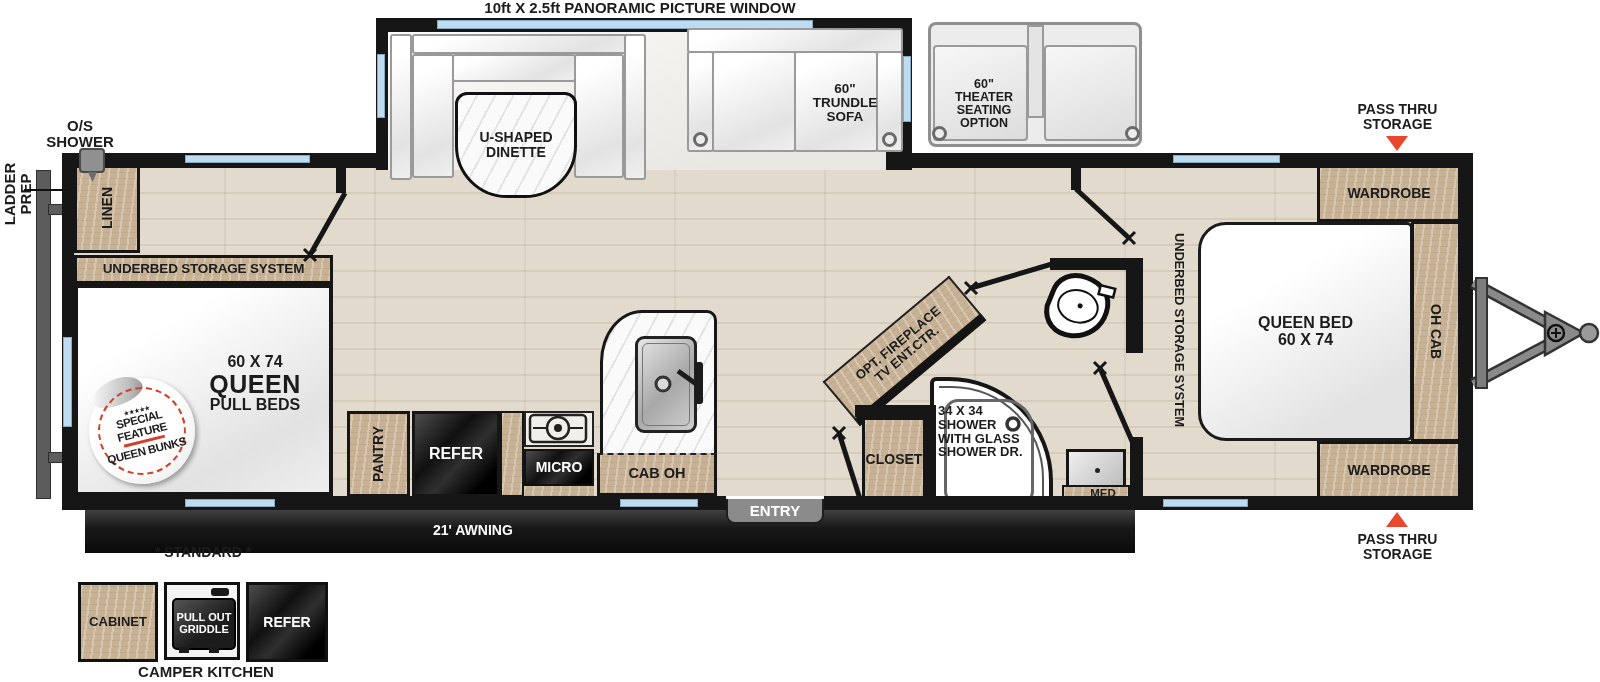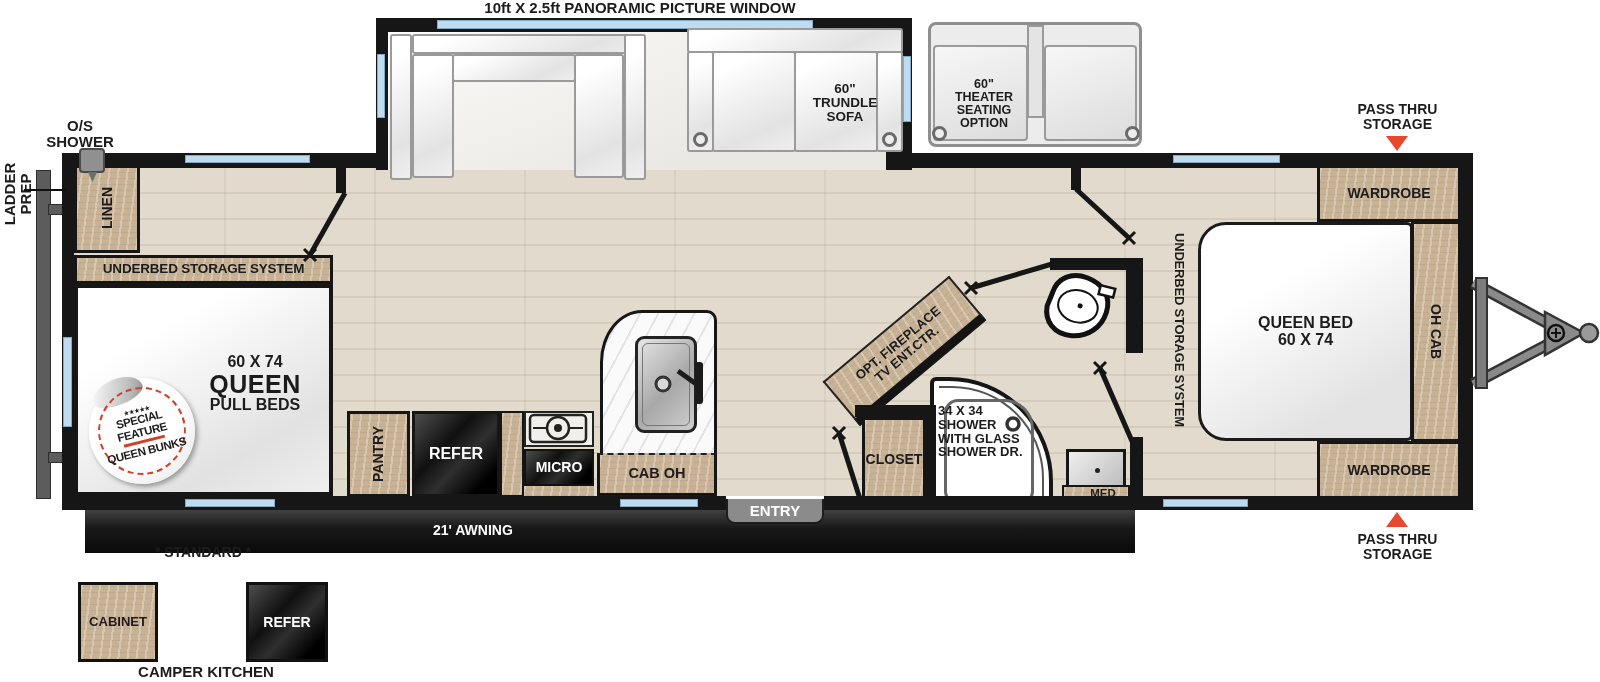--- a/index.html
+++ b/index.html
@@ -71,20 +71,24 @@
   <div class="abs win" style="left:437px;top:20px;width:376px;height:9px;"></div>
   <div class="abs win" style="left:377px;top:54px;width:8px;height:64px;"></div>
   <div class="abs win" style="left:903px;top:56px;width:8px;height:66px;"></div>
 
   <div class="abs wfix" style="left:390px;top:34px;width:22px;height:146px;"></div>
   <div class="abs wfix" style="left:412px;top:54px;width:42px;height:124px;"></div>
   <div class="abs wfix" style="left:412px;top:34px;width:232px;height:20px;"></div>
   <div class="abs wfix" style="left:452px;top:54px;width:124px;height:28px;"></div>
   <div class="abs wfix" style="left:574px;top:54px;width:50px;height:124px;"></div>
   <div class="abs wfix" style="left:624px;top:34px;width:22px;height:146px;"></div>
+  <div class="abs marble c" style="left:455px;top:92px;width:122px;height:106px;border:3px solid #111;box-sizing:border-box;border-radius:12px 12px 52px 52px;z-index:4;">
+    <span class="lbl pre" style="font-size:14px;">U-SHAPED
+DINETTE</span>
+  </div>
 
   <div class="abs wfix" style="left:687px;top:28px;width:216px;height:25px;"></div>
   <div class="abs wfix" style="left:687px;top:51px;width:27px;height:101px;"></div>
   <div class="abs wfix" style="left:712px;top:51px;width:84px;height:101px;"></div>
   <div class="abs wfix" style="left:794px;top:51px;width:84px;height:101px;"></div>
   <div class="abs wfix" style="left:876px;top:51px;width:27px;height:101px;"></div>
   <div class="abs grommet" style="left:693px;top:132px;"></div>
   <div class="abs grommet" style="left:882px;top:132px;"></div>
   <div class="abs lbl pre c" style="left:775px;top:76px;width:140px;height:54px;font-size:13.5px;">60"
 TRUNDLE
@@ -270,18 +274,27 @@
       <circle cx="1556" cy="333" r="8" fill="#8a8a8a" stroke="#111" stroke-width="2.5"></circle>
       <line x1="1551" y1="333" x2="1561" y2="333" stroke="#111" stroke-width="2"></line>
       <line x1="1556" y1="328" x2="1556" y2="338" stroke="#111" stroke-width="2"></line>
     </g>
   </svg>
 
   <div class="abs lbl c" style="left:130px;top:544px;width:146px;height:16px;font-size:14px;">* STANDARD *</div>
   <div class="abs wood c" style="left:78px;top:582px;width:80px;height:80px;border:3px solid #111;box-sizing:border-box;">
     <span class="lbl" style="font-size:13px;">CABINET</span>
   </div>
+  <div class="abs" style="left:164px;top:582px;width:76px;height:78px;background:#f4f4f4;border:3px solid #111;box-sizing:border-box;">
+    <div style="position:absolute;left:44px;top:3px;width:18px;height:8px;background:#1a1a1a;border-radius:3px;"></div>
+    <div class="c" style="position:absolute;left:5px;top:13px;width:60px;height:48px;background:linear-gradient(140deg,#555,#1c1c1c 60%);border-radius:5px;border:2px solid #000;">
+      <span class="lbl pre" style="color:#fff;font-size:11px;text-align:center;">PULL OUT
+GRIDDLE</span>
+    </div>
+    <div style="position:absolute;left:12px;top:62px;width:10px;height:6px;background:#1a1a1a;"></div>
+    <div style="position:absolute;left:42px;top:62px;width:10px;height:6px;background:#1a1a1a;"></div>
+  </div>
   <div class="abs dark c" style="left:246px;top:582px;width:82px;height:80px;border:3px solid #111;box-sizing:border-box;">
     <span class="lbl" style="font-size:14px;">REFER</span>
   </div>
   <div class="abs lbl c" style="left:118px;top:664px;width:176px;height:16px;font-size:15px;">CAMPER KITCHEN</div>
 
 </div>
 
 </body></html>

